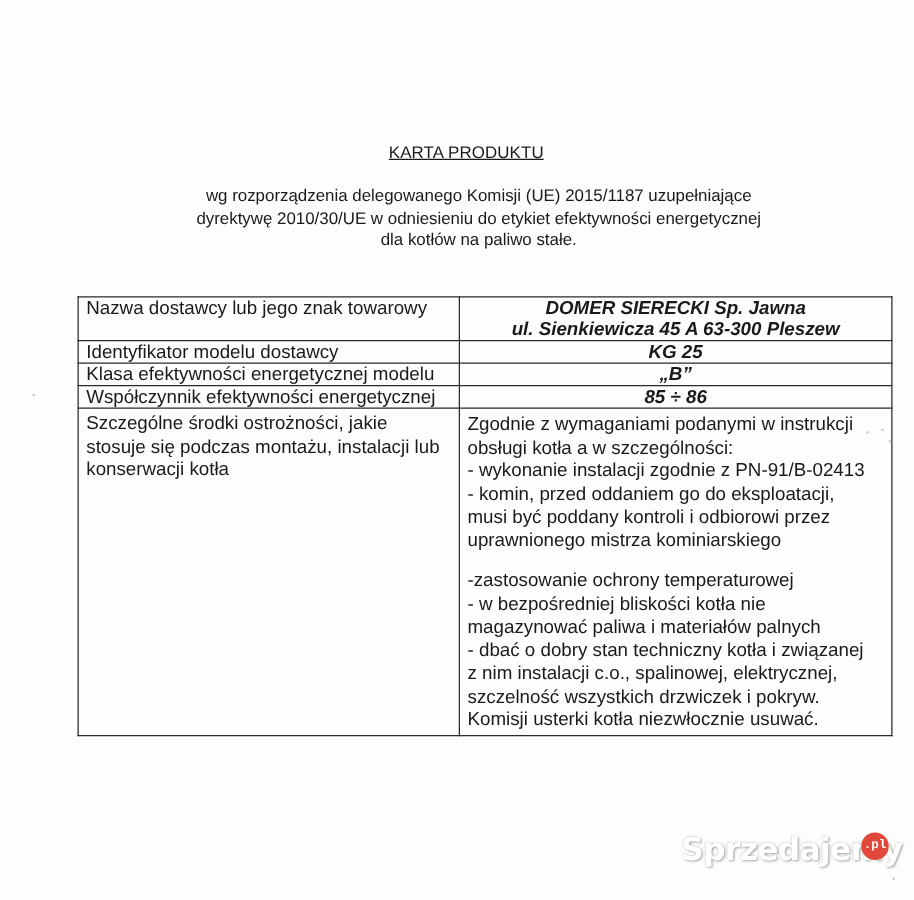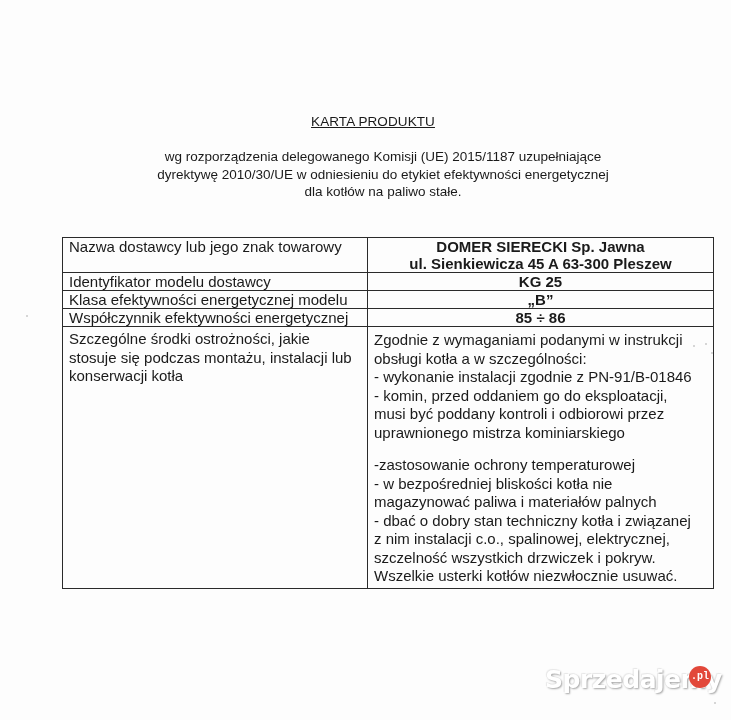--- a/index.html
+++ b/index.html
@@ -46,20 +46,21 @@
     }
     table.card td {
       border: 1.5px solid #2a2a2a;
       padding: 0 6px;
       vertical-align: top;
       line-height: 17px;
     }
     table.card td.label { width: 292px; }
     table.card td.value {
       text-align: center;
+      font-style: italic;
       font-weight: bold;
     }
     table.card td.value.plain {
       text-align: left;
       font-style: normal;
       font-weight: normal;
       line-height: 18.5px;
       padding-top: 4px;
       padding-bottom: 2px;
     }
@@ -132,32 +133,32 @@
   </tr>
   <tr class="r-single">
     <td class="label">Współczynnik efektywności energetycznej</td>
     <td class="value">85 ÷ 86</td>
   </tr>
   <tr>
     <td class="label" style="padding-top:3px; line-height:18.5px;">Szczególne środki ostrożności, jakie stosuje się podczas montażu, instalacji lub konserwacji kotła</td>
     <td class="value plain">
       <div>Zgodnie z wymaganiami podanymi w instrukcji</div>
       <div>obsługi kotła a w szczególności:</div>
-      <div>- wykonanie instalacji zgodnie z PN-91/B-01846</div>
+      <div>- wykonanie instalacji zgodnie z PN-91/B-02413</div>
       <div>- komin, przed oddaniem go do eksploatacji,</div>
       <div>musi być poddany kontroli i odbiorowi przez</div>
       <div>uprawnionego mistrza kominiarskiego</div>
       <div class="para-gap"></div>
       <div>-zastosowanie ochrony temperaturowej</div>
       <div>- w bezpośredniej bliskości kotła nie</div>
       <div>magazynować paliwa i materiałów palnych</div>
       <div>- dbać o dobry stan techniczny kotła i związanej</div>
       <div>z nim instalacji c.o., spalinowej, elektrycznej,</div>
       <div>szczelność wszystkich drzwiczek i pokryw.</div>
-      <div>Wszelkie usterki kotłów niezwłocznie usuwać.</div>
+      <div>Komisji usterki kotła niezwłocznie usuwać.</div>
     </td>
   </tr>
 </tbody>
   </table>
 
 <div class="speck" style="left:693px; top:345px;"></div>
 <div class="speck" style="left:705px; top:343px;"></div>
 <div class="speck" style="left:711px; top:352px;"></div>
 <div class="speck" style="left:26px; top:315px;"></div>
 <div class="speck" style="left:714px; top:702px;"></div>

